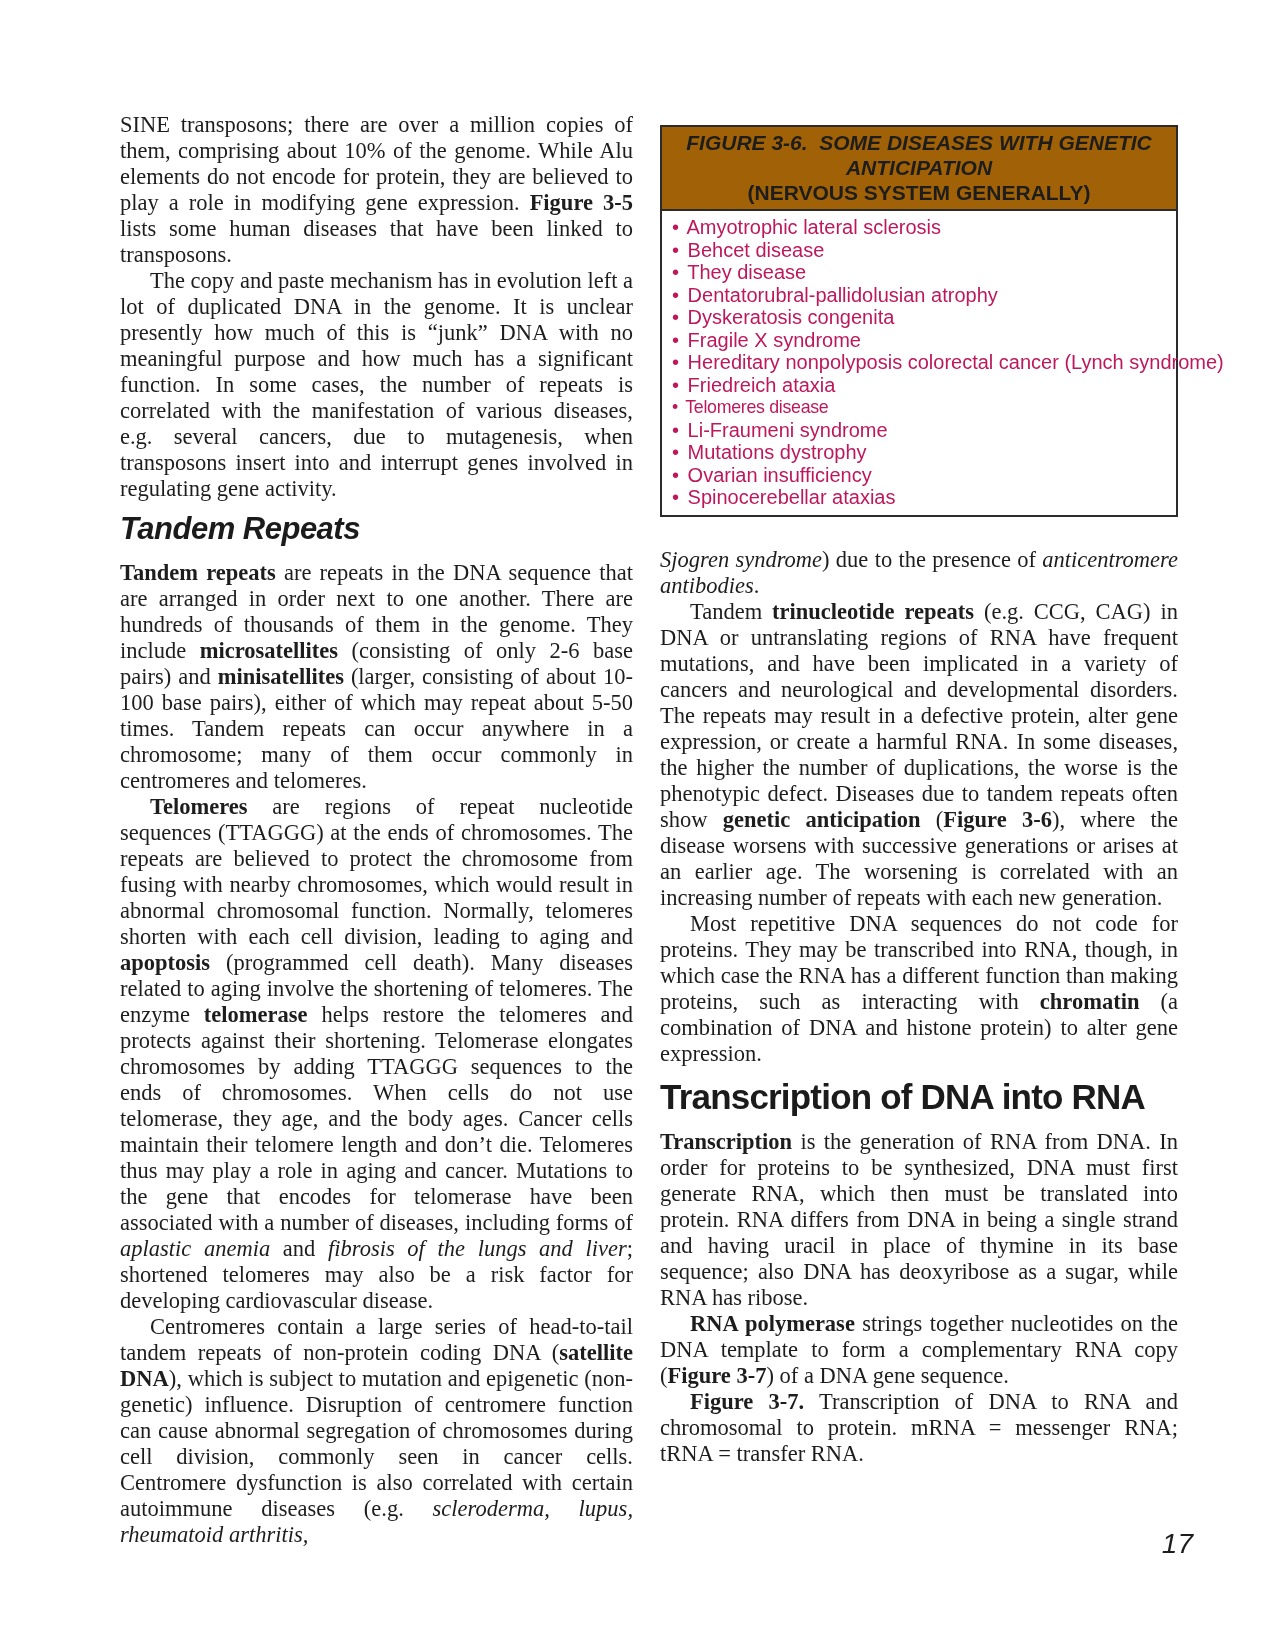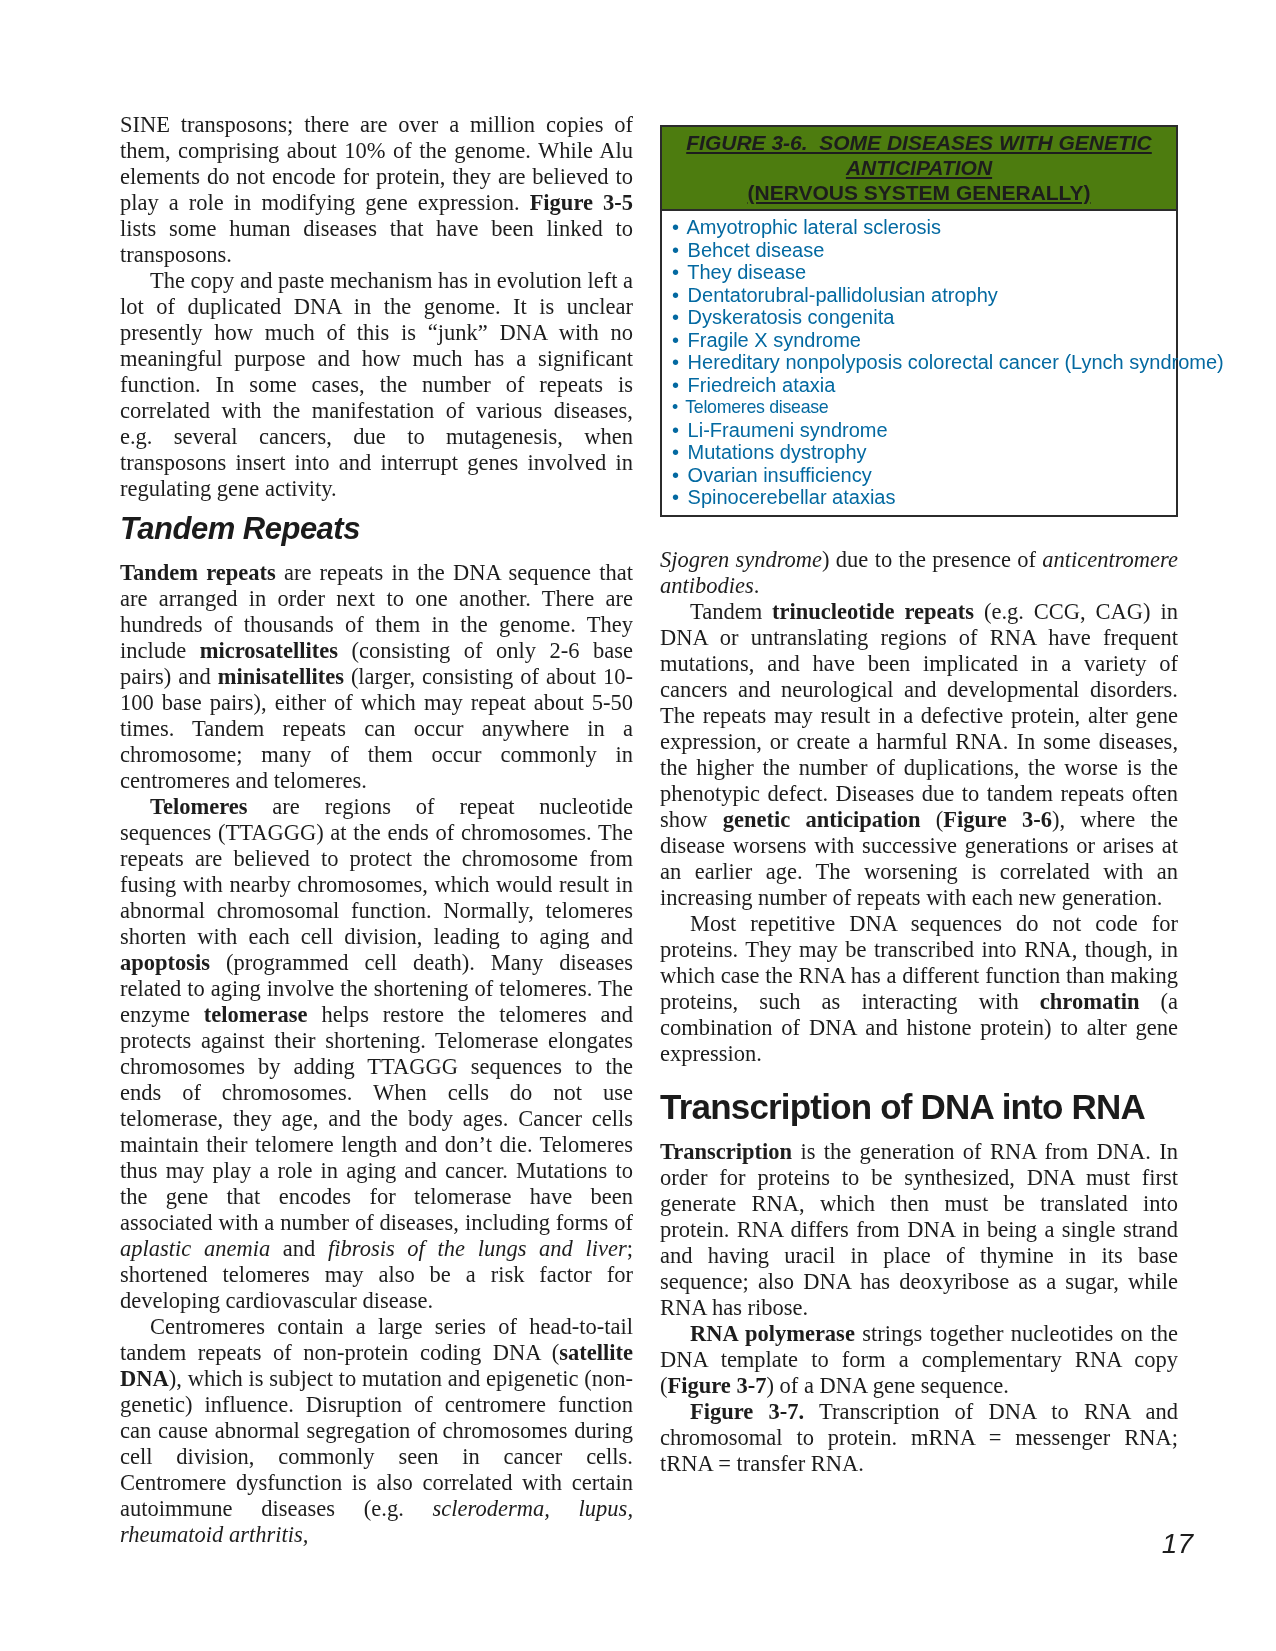--- a/index.html
+++ b/index.html
@@ -15,34 +15,34 @@
 
   p.body { margin:0; font-size:22.5px; line-height:26px; text-align:justify; hyphens:none; color:#1d1d1d; }
   p.body.indent { text-indent:30px; }
 
   h2.heading-sub {
     font-family:"Liberation Sans", sans-serif; font-style:italic; font-weight:700;
     font-size:31px; line-height:34px; letter-spacing:-0.5px; margin:10px 0 14px 0; color:#1b1b1b;
   }
   h1.heading-main {
     font-family:"Liberation Sans", sans-serif; font-weight:700;
-    font-size:35px; line-height:40px; letter-spacing:-0.8px; margin:20px 0 12px 0; color:#1b1b1b;
+    font-size:35px; line-height:40px; letter-spacing:-0.8px; margin:10px 0 12px 0; color:#1b1b1b;
   }
 
   .figure-box { border:2px solid #2b2b2b; margin:13px 0 30px 0; background:#ffffff; }
   .figure-box-header {
     background:#d2d2d2; border-bottom:2px solid #2b2b2b; text-align:center;
     font-family:"Liberation Sans", sans-serif; font-weight:700;
     font-size:21px; line-height:25px; padding:3px 8px 4px 8px; color:#1d1d1d;
   }
   .fb-title { font-style:italic; }
   .fb-subtitle { font-style:normal; }
   .figure-list {
     list-style:none; margin:0; padding:5px 6px 6px 10px;
-    font-family:"Liberation Sans", sans-serif; font-size:20px; line-height:22.5px; color:#0369a1;
+    font-family:"Liberation Sans", sans-serif; font-size:20px; line-height:22.5px; color:#be185d;
   }
   .figure-list li { white-space:nowrap; }
   .figure-list li:nth-child(9) { font-size:17.8px; letter-spacing:-0.3px; }
   .bullet { margin-right:3px; }
 
   .page-number {
     position:absolute; top:1528px; right:83px;
     font-family:"Liberation Sans", sans-serif; font-style:italic; font-size:28px; color:#1d1d1d;
   }
 </style>
@@ -57,21 +57,21 @@
         <p class="body"><span>SINE transposons; there are over a million copies of them, comprising about 10% of the genome. While Alu elements do not encode for protein, they are believed to play a role in modifying gene expression. </span><b>Figure 3-5</b><span> lists some human diseases that have been linked to transposons.</span></p>
         <p class="body indent"><span>The copy and paste mechanism has in evolution left a lot of duplicated DNA in the genome. It is unclear presently how much of this is “junk” DNA with no meaningful purpose and how much has a significant function. In some cases, the number of repeats is correlated with the manifestation of various diseases, e.g. several cancers, due to mutagenesis, when transposons insert into and interrupt genes involved in regulating gene activity.</span></p>
         <h2 class="heading-sub">Tandem Repeats</h2>
         <p class="body"><b>Tandem repeats</b><span> are repeats in the DNA sequence that are arranged in order next to one another. There are hundreds of thousands of them in the genome. They include </span><b>microsatellites</b><span> (consisting of only 2-6 base pairs) and </span><b>minisatellites</b><span> (larger, consisting of about 10-100 base pairs), either of which may repeat about 5-50 times. Tandem repeats can occur anywhere in a chromosome; many of them occur commonly in centromeres and telomeres.</span></p>
         <p class="body indent"><b>Telomeres</b><span> are regions of repeat nucleotide sequences (TTAGGG) at the ends of chromosomes. The repeats are believed to protect the chromosome from fusing with nearby chromosomes, which would result in abnormal chromosomal function. Normally, telomeres shorten with each cell division, leading to aging and </span><b>apoptosis</b><span> (programmed cell death). Many diseases related to aging involve the shortening of telomeres. The enzyme </span><b>telomerase</b><span> helps restore the telomeres and protects against their shortening. Telomerase elongates chromosomes by adding TTAGGG sequences to the ends of chromosomes. When cells do not use telomerase, they age, and the body ages. Cancer cells maintain their telomere length and don’t die. Telomeres thus may play a role in aging and cancer. Mutations to the gene that encodes for telomerase have been associated with a number of diseases, including forms of </span><i>aplastic anemia</i><span> and </span><i>fibrosis of the lungs and liver</i><span>; shortened telomeres may also be a risk factor for developing cardiovascular disease.</span></p>
         <p class="body indent"><span>Centromeres contain a large series of head-to-tail tandem repeats of non-protein coding DNA (</span><b>satellite DNA</b><span>), which is subject to mutation and epigenetic (non-genetic) influence. Disruption of centromere function can cause abnormal segregation of chromosomes during cell division, commonly seen in cancer cells. Centromere dysfunction is also correlated with certain autoimmune diseases (e.g. </span><i>scleroderma, lupus, rheumatoid arthritis,</i></p>
       </div>
 
     <div class="col-right">
       <div class="figure-box">
-        <div class="figure-box-header" style="background: #4d7c0f; text-decoration: underline;">
+        <div class="figure-box-header" style="background: #a16207;">
           <div class="fb-title">FIGURE 3-6.&nbsp; SOME DISEASES WITH GENETIC ANTICIPATION</div>
           <div class="fb-subtitle">(NERVOUS SYSTEM GENERALLY)</div>
         </div>
         <ul class="figure-list">
             <li><span class="bullet">•</span><span> Amyotrophic lateral sclerosis</span></li>
             <li><span class="bullet">•</span><span> Behcet disease</span></li>
             <li><span class="bullet">•</span><span> They disease</span></li>
             <li><span class="bullet">•</span><span> Dentatorubral-pallidolusian atrophy</span></li>
             <li><span class="bullet">•</span><span> Dyskeratosis congenita</span></li>
             <li><span class="bullet">•</span><span> Fragile X syndrome</span></li>

